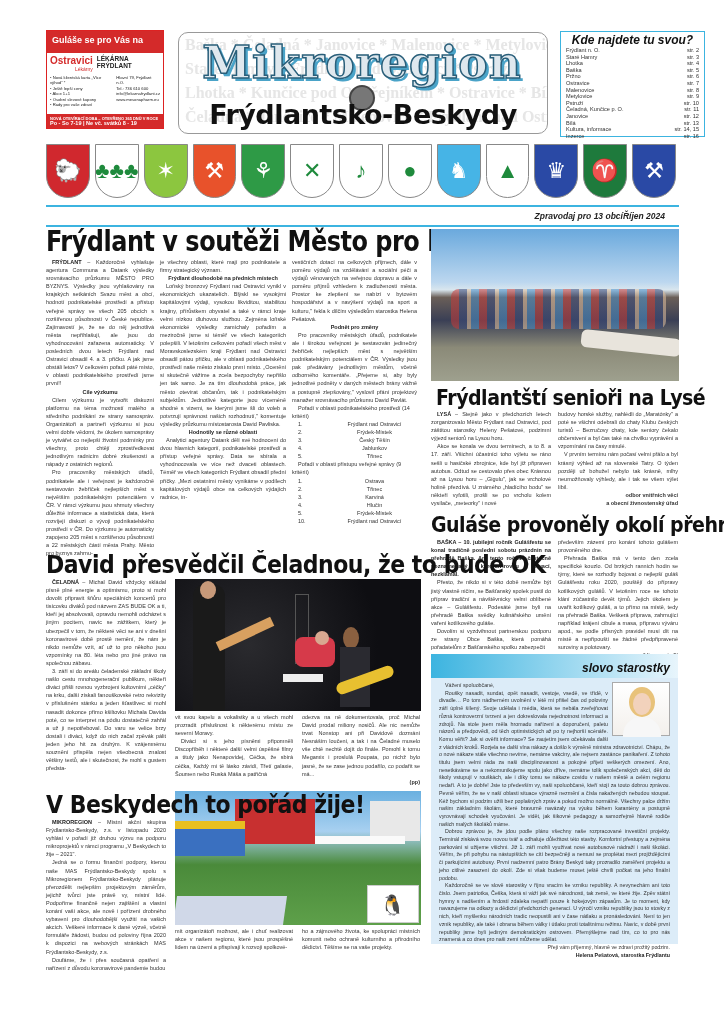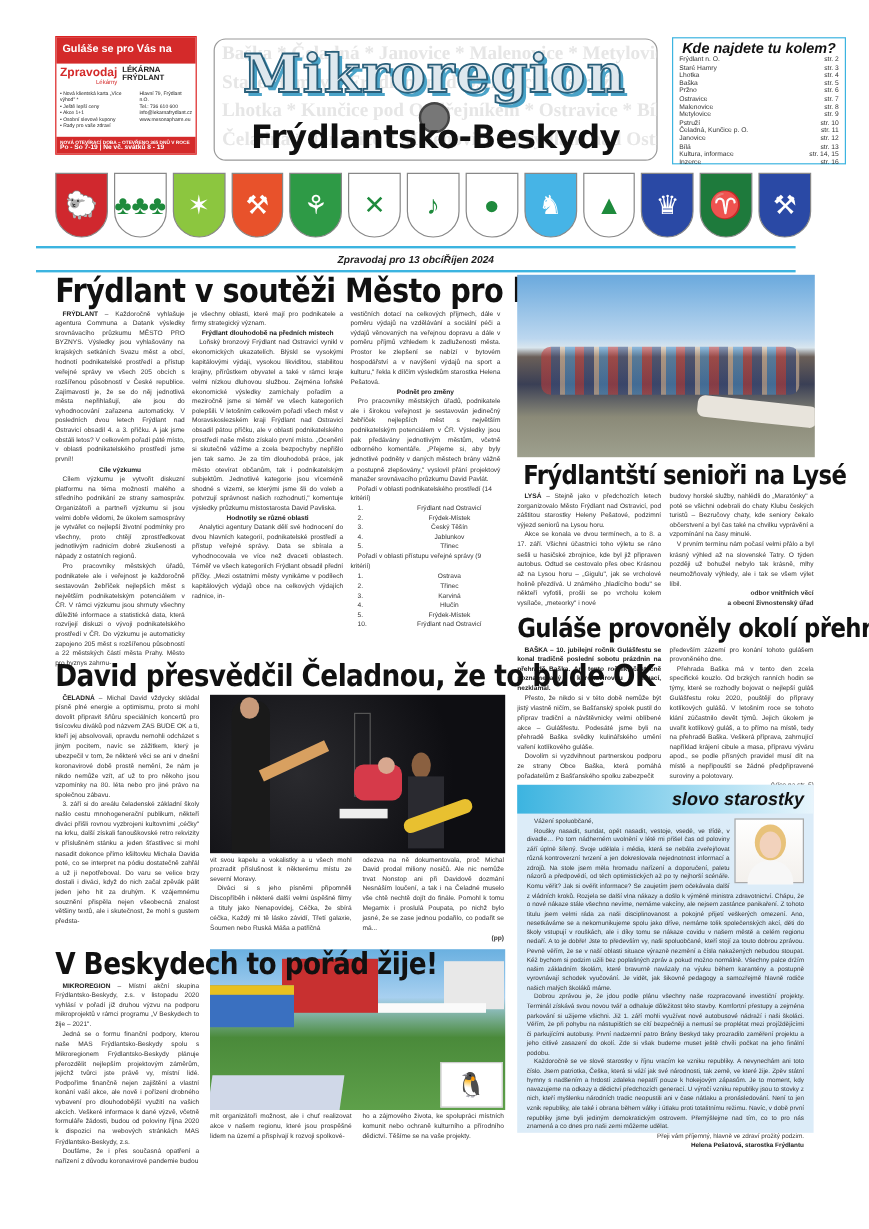--- a/index.html
+++ b/index.html
@@ -25,46 +25,46 @@
 #mast .sub{position:absolute;left:0;width:100%;top:66px;text-align:center;font-family:"DejaVu Sans",sans-serif;font-weight:bold;font-size:27px;color:#111;letter-spacing:-0.5px}
 
 #toc{left:560px;top:31px;width:145px;height:106px;border:1.5px solid #3cb4e0;padding:2px 5px;background:#fff}
 #toc h3{font-style:italic;font-weight:bold;font-size:12px;text-align:center;color:#111;line-height:13px}
 #toc .row{display:flex;justify-content:space-between;font-size:5.6px;line-height:6.6px;color:#333}
 
 #crests{left:46px;top:144px;width:630px;height:56px;display:flex;gap:5px}
 .crest{width:44px;height:54px;border:1px solid #888;border-radius:0 0 22px 22px;position:relative;overflow:hidden}
 .crest span{position:absolute;left:0;top:0;width:100%;height:100%;display:flex;align-items:center;justify-content:center;font-size:22px;color:#fff}
 
-#issue{left:30px;top:205px;width:633px;height:22px;border-top:2px solid #3cb4e0;border-bottom:2px solid #3cb4e0;display:flex;justify-content:center;align-items:center;padding:0 14px;font-style:italic;font-weight:bold;font-size:8.5px}
+#issue{left:46px;top:205px;width:633px;height:22px;border-top:2px solid #3cb4e0;border-bottom:2px solid #3cb4e0;display:flex;justify-content:flex-end;align-items:center;padding:0 14px;font-style:italic;font-weight:bold;font-size:8.5px}
 
 .hl{font-family:"DejaVu Sans",sans-serif;font-weight:bold;color:#111;letter-spacing:-0.5px;transform:scaleY(1.15);transform-origin:top left;white-space:nowrap}
 .col{font-size:5.5px;line-height:8.1px;color:#333;text-align:justify}
 .col p{text-indent:6px}
 .col .sh{text-align:center;font-weight:bold;text-indent:0;color:#222}
 .col .rank{display:flex;text-indent:0}
 .col .rank span:first-child{width:40px;padding-left:6px}
 .col .rank span:last-child{flex:1;text-align:center}
 .photo{overflow:hidden}
 .sig{text-align:right;font-weight:bold;text-indent:0}
 
 #slovo{left:431px;top:654px;width:247px;height:290px;background:#dcecf8}
 #slovo .bar{height:24px;background:linear-gradient(90deg,#3cb4e0,#e8f5fc);display:flex;align-items:flex-end;justify-content:flex-end;padding:0 8px 3px}
-#slovo .bar span{font-style:italic;font-weight:bold;font-size:15px;color:#111}
+#slovo .bar span{font-style:italic;font-weight:bold;font-size:12px;color:#111}
 #slovo .txt{padding:4px 8px;font-size:5.3px;line-height:7.7px;text-align:justify;color:#333}
 #slovo .txt p{text-indent:6px}
 #slovo .portrait{float:right;width:58px;height:54px;margin:0 0 2px 4px;border:1px solid #aaa;background:linear-gradient(#fff 0,#f3f0ec 100%);position:relative}
 </style>
 </head>
 <body>
 
 <div id="ad" class="abs">
   <div class="top">Guláše se pro Vás na</div>
   <div class="mid">
-    <div class="brand"><span>Zpravodaj</span><small>Lékárny</small></div>
+    <div class="brand"><span>Ostravici</span><small>Lékárny</small></div>
     <div class="lek">
         <div>LÉKÁRNA</div>
         <div>FRÝDLANT</div>
       </div>
   </div>
   <div class="cols">
     <ul id="ad-bullets">
         <li>• Nová klientská karta „Více výhod" *</li>
         <li>• Ještě lepší ceny</li>
         <li>• Akce 1+1</li>
@@ -88,21 +88,21 @@
       <div class="bgtext">Lhotka * Kunčice pod Ondřejníkem * Ostravice * Bílá</div>
       <div class="bgtext">Čeladná * Janovice * Malenovice * Frýdlant nad Ostravici</div>
       <div class="bgtext">Metylovice * Staré Hamry * Pržno * Pstruží * Lhotka</div>
     </div>
   <div class="logo">Mikroregion</div>
   <div class="seal"></div>
   <div class="sub">Frýdlantsko-Beskydy</div>
 </div>
 
 <div id="toc" class="abs">
-  <h3>Kde najdete tu kolem?</h3>
+  <h3>Kde najdete tu svou?</h3>
   <div id="toc-rows">
       <div class="row">
         <span>Frýdlant n. O.</span>
         <span>str. 2</span>
       </div>
       <div class="row">
         <span>Staré Hamry</span>
         <span>str. 3</span>
       </div>
       <div class="row">

